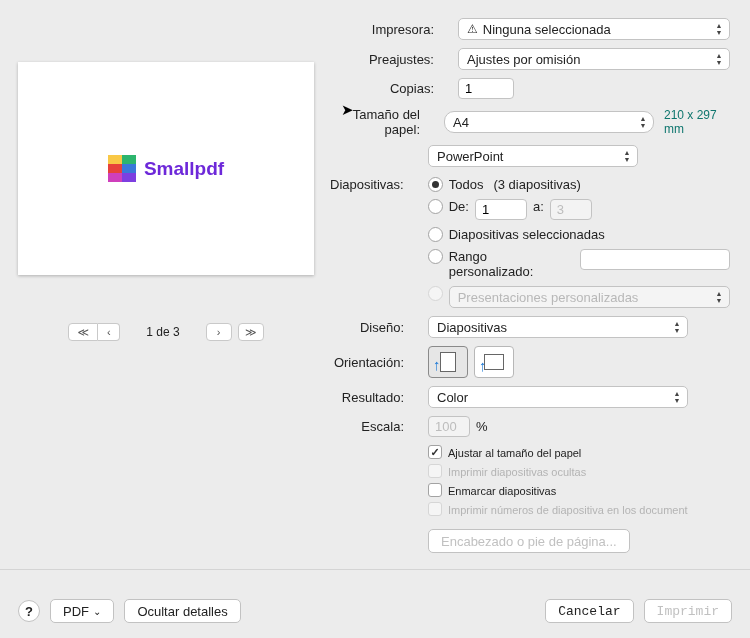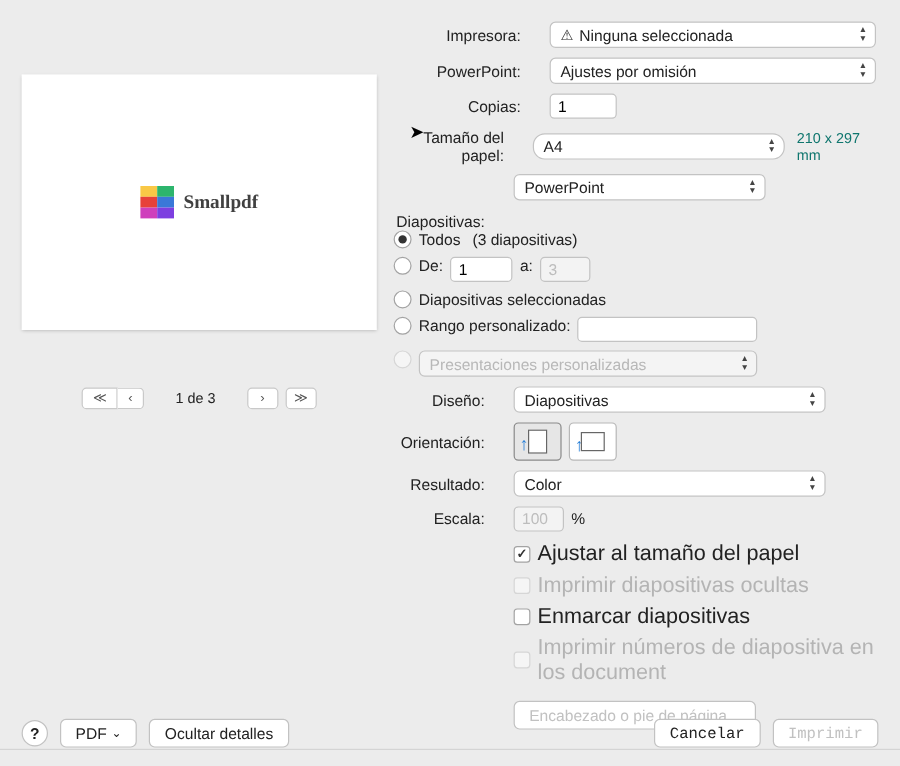--- a/index.html
+++ b/index.html
@@ -43,21 +43,21 @@
     display: grid;
     grid-template-columns: 1fr 1fr;
     grid-template-rows: 1fr 1fr 1fr;
   }
   .logo-sq div:nth-child(1){background:#f9c846;}
   .logo-sq div:nth-child(2){background:#2db56d;}
   .logo-sq div:nth-child(3){background:#e7413a;}
   .logo-sq div:nth-child(4){background:#3a78d8;}
   .logo-sq div:nth-child(5){background:#cf3fbc;}
   .logo-sq div:nth-child(6){background:#7d3fe0;}
-  .logo-text { font-weight:700; font-size:16px; color:#404040;font-family:Liberation Serif, serif; }
+  .logo-text { font-weight:700; font-size:19px; color:#6d28d9; }
   .pager {
     display:flex; align-items:center; justify-content:center; gap:6px;
     margin-top: 48px;
     width: 296px;
   }
   .pg-btn {
     background: #fff; border:1px solid #c9c9c9; border-radius:4px;
     height: 18px; display:flex; align-items:center; justify-content:center;
     font-size: 11px; line-height:1; color:#555;
   }
@@ -98,21 +98,21 @@
   .paper-dim { margin-left:10px; font-size:12px; color:#0f766e;}
   .radio-col { display:flex; flex-direction:column; gap:7px; }
   .radio-row { display:flex; align-items:flex-start; gap:6px; font-size:13px;}
   .radio {
     width:15px;height:15px;border:1px solid #a3a3a3;border-radius:50%;
     display:inline-flex;align-items:center;justify-content:center;background:#fff;flex-shrink:0;
   }
   .radio.active::after{content:"";width:7px;height:7px;border-radius:50%;background:#333;}
   .radio.disabled{border-color:#d6d6d6;background:#f5f5f5;}
   .slide-count{margin-left:4px;}
-  .chk-row{display:flex;align-items:center;gap:6px;font-size:18px;}
+  .chk-row{display:flex;align-items:flex-end;gap:6px;font-size:11px;}
   .chk{
     width:14px;height:14px;border:1px solid #a3a3a3;border-radius:3px;background:#fff;
     display:inline-flex;align-items:center;justify-content:center;font-size:11px;color:#333;flex-shrink:0;
   }
   .chk.active::after{content:"✓";font-weight:700;}
   .chk.disabled{border-color:#d6d6d6;background:#f5f5f5;}
   .chk-row.disabled{color:#b4b4b4;}
   .orient-btn{
     width:40px;height:32px;border:1px solid #b7b7b7;border-radius:4px;
     display:inline-flex;align-items:center;justify-content:center;background:#fff;margin-right:6px;position:relative;
@@ -181,21 +181,21 @@
       <div class="row">
         <div class="lbl">Impresora:</div>
         <div class="sel">
           <span class="warn-ico">⚠︎</span>
           <span>Ninguna seleccionada</span>
           <span class="sel-arrows">▲<br>▼</span>
         </div>
       </div>
 
       <div class="row">
-        <div class="lbl">PowerPoint:</div>
+        <div class="lbl">Preajustes:</div>
         <div class="sel">
           <span>Ajustes por omisión</span>
           <span class="sel-arrows">▲<br>▼</span>
         </div>
       </div>
 
       <div class="row">
         <div class="lbl">Copias:</div>
         <input class="txt-in w56" value="1" style="">
       </div>
@@ -209,21 +209,21 @@
         <span class="paper-dim">210 x 297 mm</span>
       </div>
 
       <div class="center-sel">
         <div class="sel tiny">
           <span>PowerPoint</span>
           <span class="sel-arrows">▲<br>▼</span>
         </div>
       </div>
 
-      <div class="row" style="align-items:flex-start;flex-direction:column;">
+      <div class="row" style="align-items:flex-start;">
         <div class="lbl" style="width:100px">Diapositivas:</div>
         <div class="radio-col">
           <div class="radio-row">
             <span class="radio active"></span>
             <span>Todos</span>
             <span class="slide-count">(3 diapositivas)</span>
           </div>
           <div class="radio-row">
             <span class="radio"></span>
             <span>De:</span>

